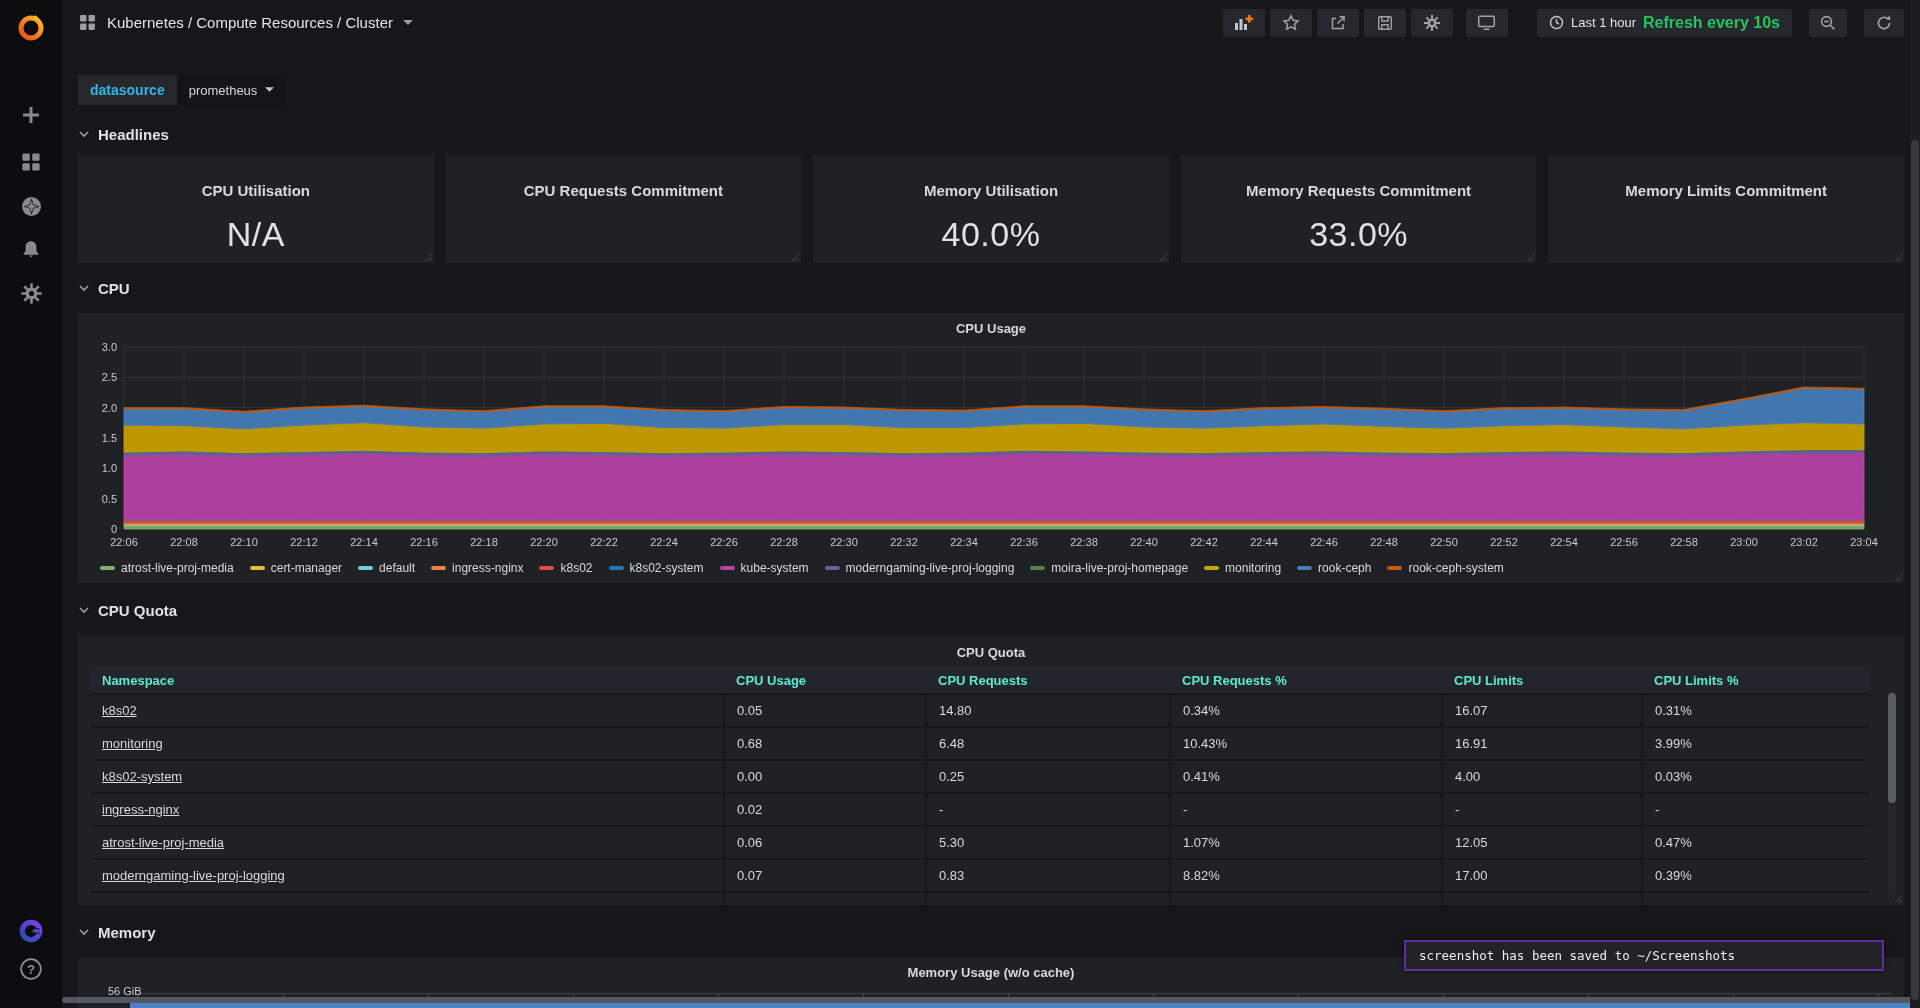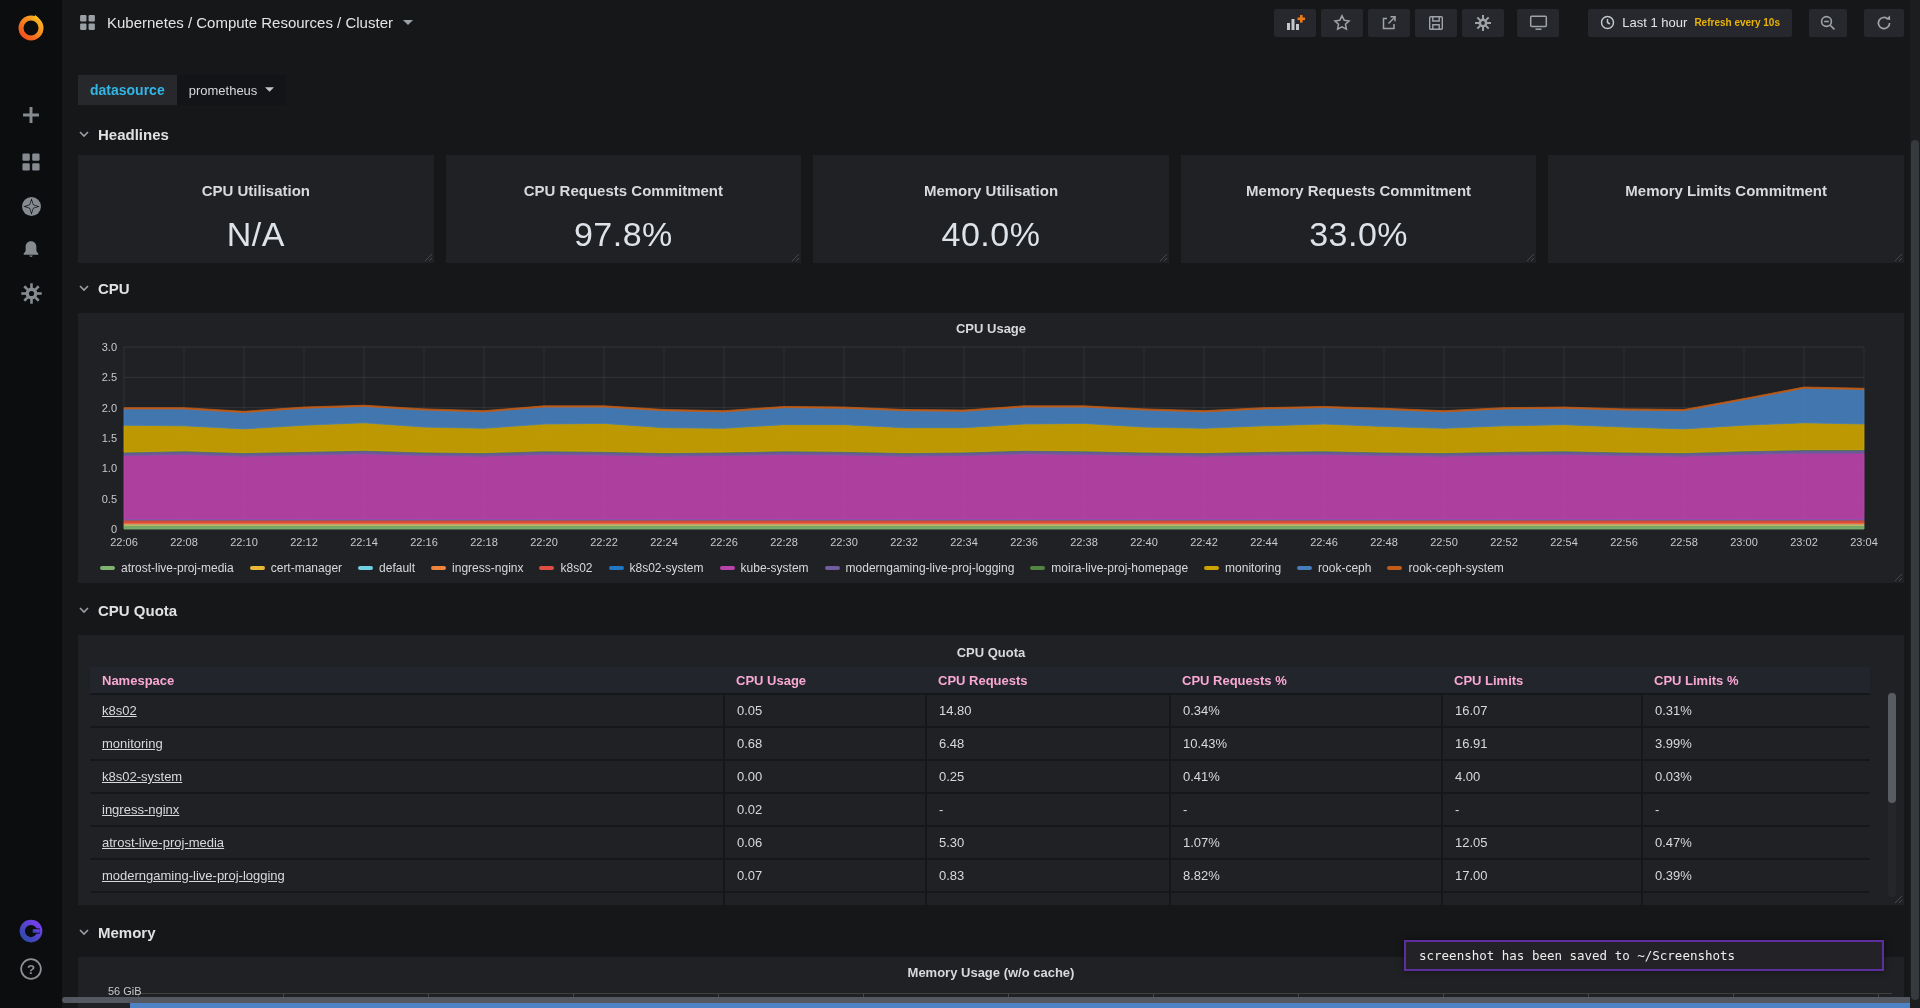--- a/index.html
+++ b/index.html
@@ -12,21 +12,21 @@
   .side-item svg { display:block; }
 
   
   .navbar { margin-left:62px; height:45px; display:flex; align-items:center; padding:0 16px; }
   .nav-title-group { display:flex; align-items:center; gap:10px; cursor:pointer; }
   .nav-title { font-size:15px; color:#e3e4e6; }
   .nav-right { margin-left:auto; display:flex; align-items:center; gap:5px; }
   .navbtn { width:42px; height:28px; background:#26282d; border-radius:2px; display:flex; align-items:center; justify-content:center; cursor:pointer; }
   .timepicker { margin-left:24px; height:28px; background:#26282d; border-radius:2px; display:flex; align-items:center; gap:7px; padding:0 12px; cursor:pointer; }
   .timepicker .trange { font-size:13px; color:#e3e4e6; }
-  .timepicker .trefresh { font-size:10px; font-weight:700; color:#eab308; }
+  .timepicker .trefresh { font-size:16px; font-weight:700; color:#22c55e; }
   .gap8 { width:7px; }
 
   
   .main { margin-left:62px; padding:0 16px; position:relative; }
   .submenu { margin-top:30px; display:flex; height:30px; }
   .var-label { background:#26282c; color:#33b5e5; font-size:14px; font-weight:700; display:flex; align-items:center; padding:0 12px; }
   .var-value { background:#121417; color:#d8d9da; font-size:13px; display:flex; align-items:center; gap:8px; padding:0 12px; cursor:pointer; }
 
   .section-header { display:flex; align-items:center; gap:8px; height:26px; font-size:15px; font-weight:700; color:#e0e1e3; cursor:pointer; }
   .sh-1 { margin-top:16px; } .sh-2 { margin-top:12px; } .sh-3 { margin-top:14px; } .sh-4 { margin-top:14px; }
@@ -39,21 +39,21 @@
   .stat-title { margin-top:27px; text-align:center; font-size:15px; font-weight:700; color:#d8d9da; }
   .stat-value { margin-top:16px; text-align:center; font-size:34px; font-weight:500; color:#dee3ea; letter-spacing:.5px; }
 
   .cpu-panel { margin-top:12px; height:270px; padding:4px 8px; }
   .legend { display:flex; align-items:center; gap:16px; padding-left:14px; height:22px; }
   .legend-item { display:flex; align-items:center; gap:6px; font-size:12px; color:#d8d9da; cursor:pointer; white-space:nowrap; }
   .legend-swatch { width:15px; height:4px; border-radius:2px; }
 
   .quota-panel { margin-top:12px; height:270px; padding:6px 12px; overflow:hidden; }
   table.quota { border-collapse:collapse; table-layout:fixed; width:1780px; margin-top:2px; }
-  table.quota th { height:27px; background:#22252b; text-align:left; font-size:13px; font-weight:700; color:#f9a8d4; padding-left:12px; cursor:pointer; }
+  table.quota th { height:27px; background:#22252b; text-align:left; font-size:13px; font-weight:700; color:#5eead4; padding-left:12px; cursor:pointer; }
   table.quota td { height:33px; font-size:13px; color:#d8d9da; padding-left:12px; border-top:2px solid #15171a; }
   table.quota td + td { border-left:2px solid #15171a; }
   table.quota a { color:#d8d9da; text-decoration:underline; cursor:pointer; }
   .q-scroll-track { position:absolute; right:8px; top:56px; width:8px; height:206px; background:#24262a; border-radius:4px; }
   .q-scroll-thumb { position:absolute; right:8px; top:58px; width:8px; height:110px; background:#585c63; border-radius:4px; cursor:pointer; }
 
   .memory-panel { margin-top:12px; height:200px; padding:4px 8px; }
   .mem-ylabel { position:absolute; left:14px; top:28px; font-size:11px; color:#c8c9cc;padding-left:16px; }
   .mem-gridline { position:absolute; left:60px; right:12px; top:36px; height:1px; background:rgba(255,255,255,.14); }
   .mem-ticks { position:absolute; left:60px; right:12px; top:37px; height:4px;
@@ -274,21 +274,20 @@
   </div>
 
   <div class="stats-row" id="stats-row">
       <div class="panel stat">
         <div class="stat-title">CPU Utilisation</div>
         <div class="stat-value">N/A</div>
         <div class="resize-handle"></div>
       </div>
       <div class="panel stat">
         <div class="stat-title">CPU Requests Commitment</div>
-        <div class="stat-value">97.8%</div>
         <div class="resize-handle"></div>
       </div>
       <div class="panel stat">
         <div class="stat-title">Memory Utilisation</div>
         <div class="stat-value">40.0%</div>
         <div class="resize-handle"></div>
       </div>
       <div class="panel stat">
         <div class="stat-title">Memory Requests Commitment</div>
         <div class="stat-value">33.0%</div>

